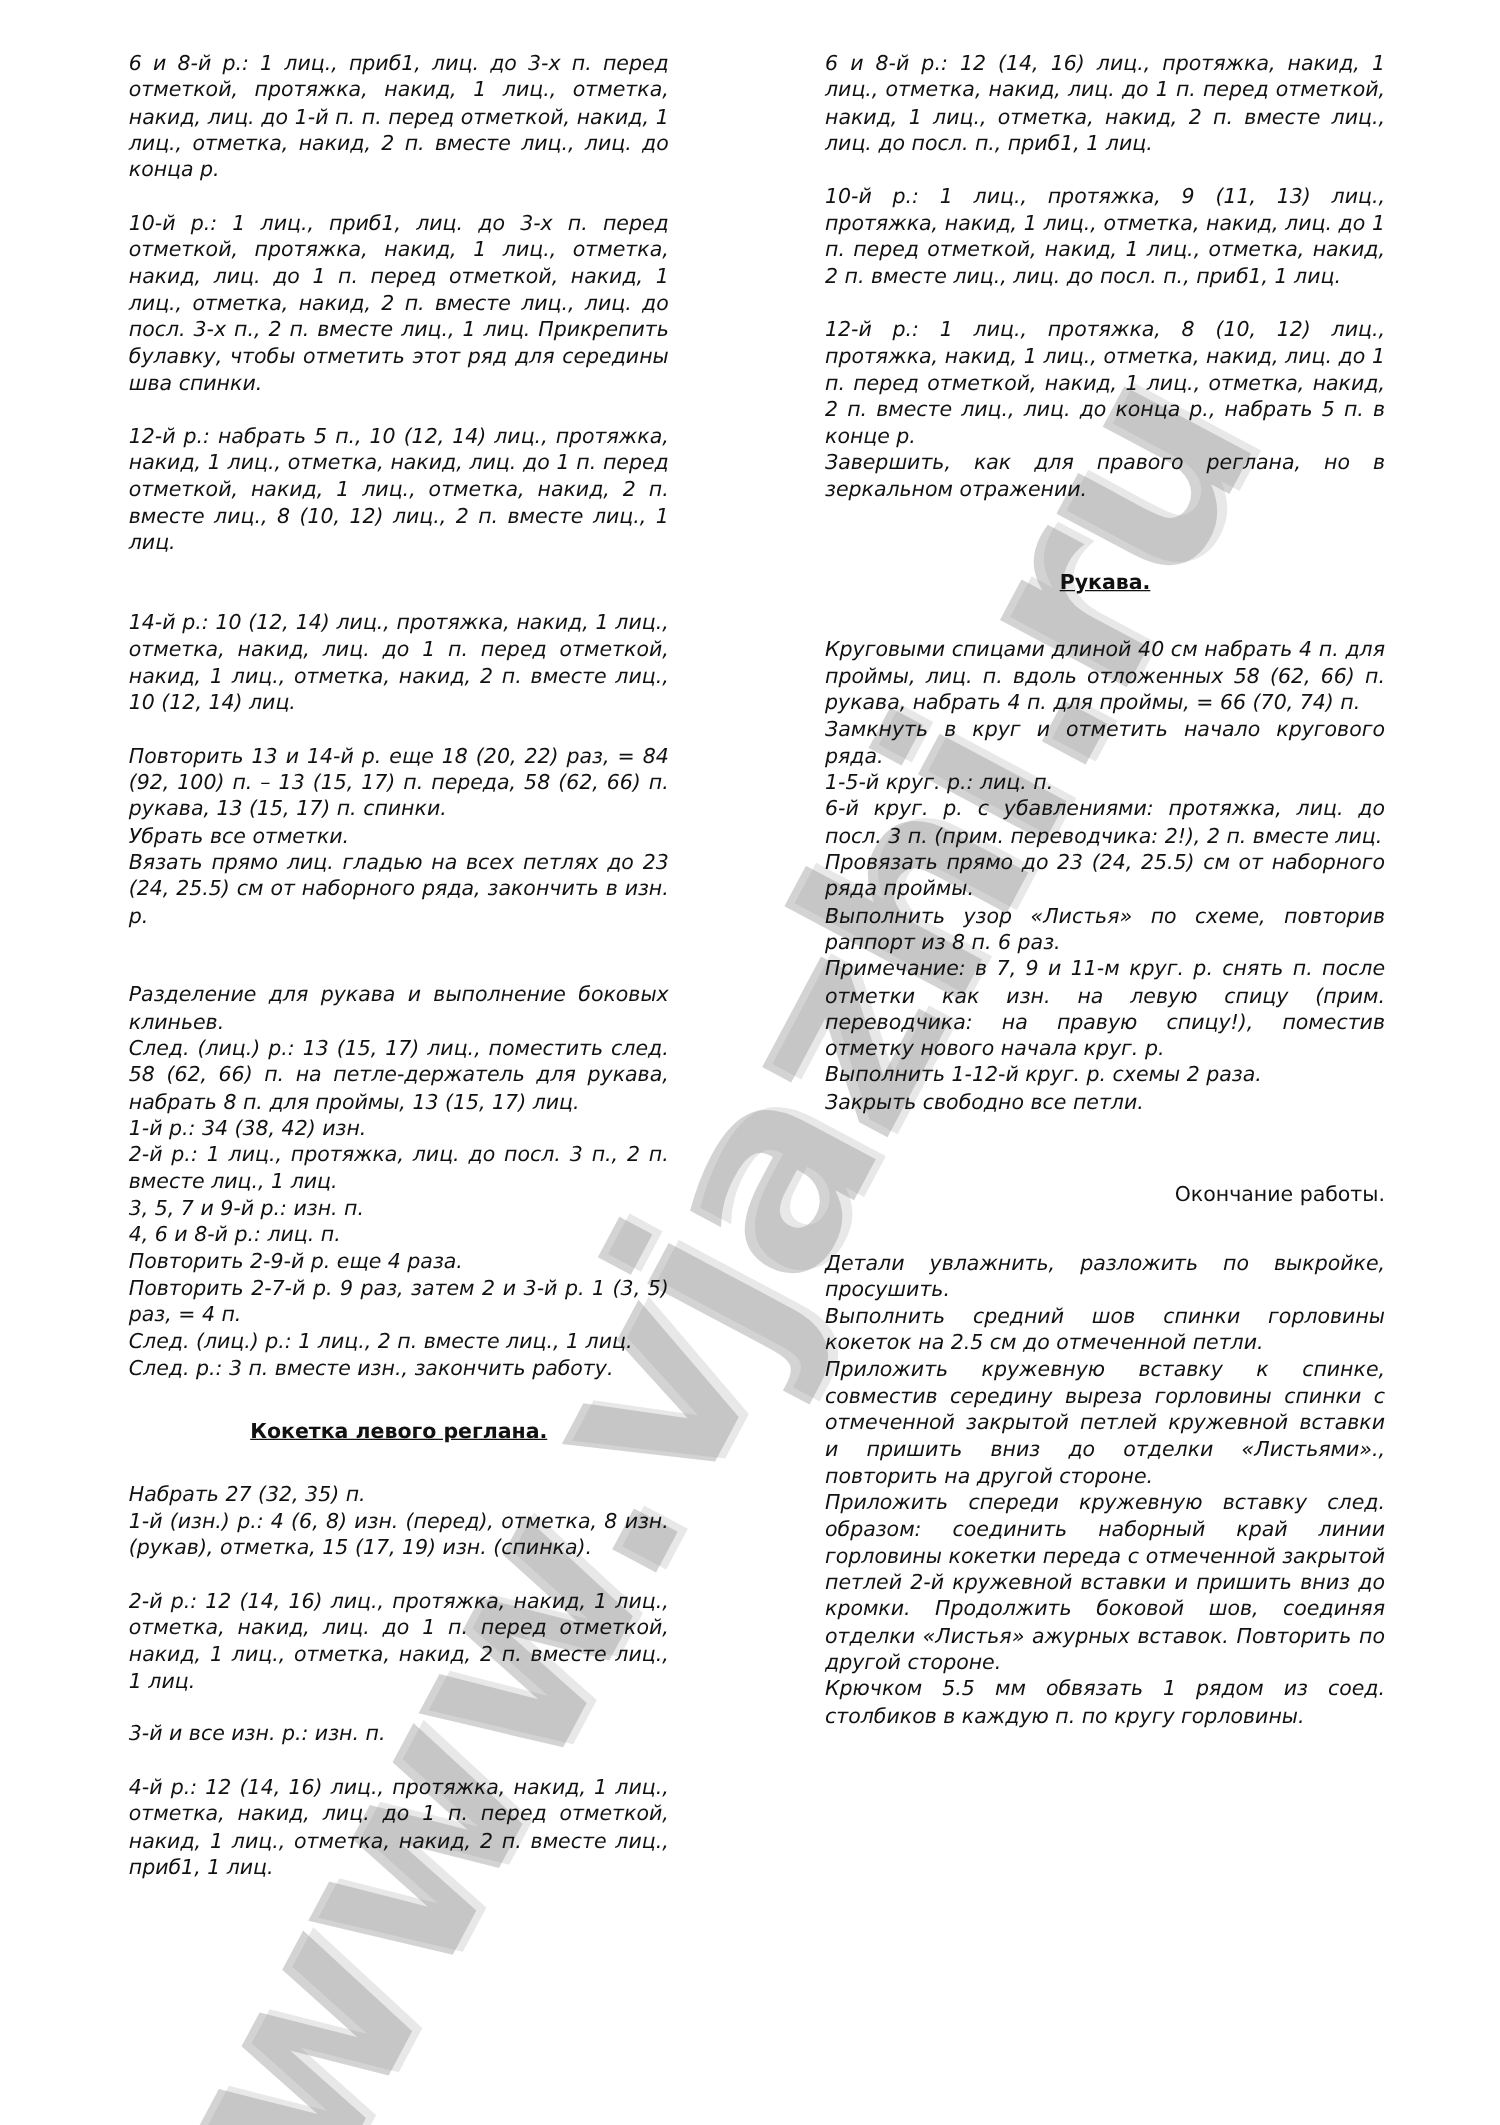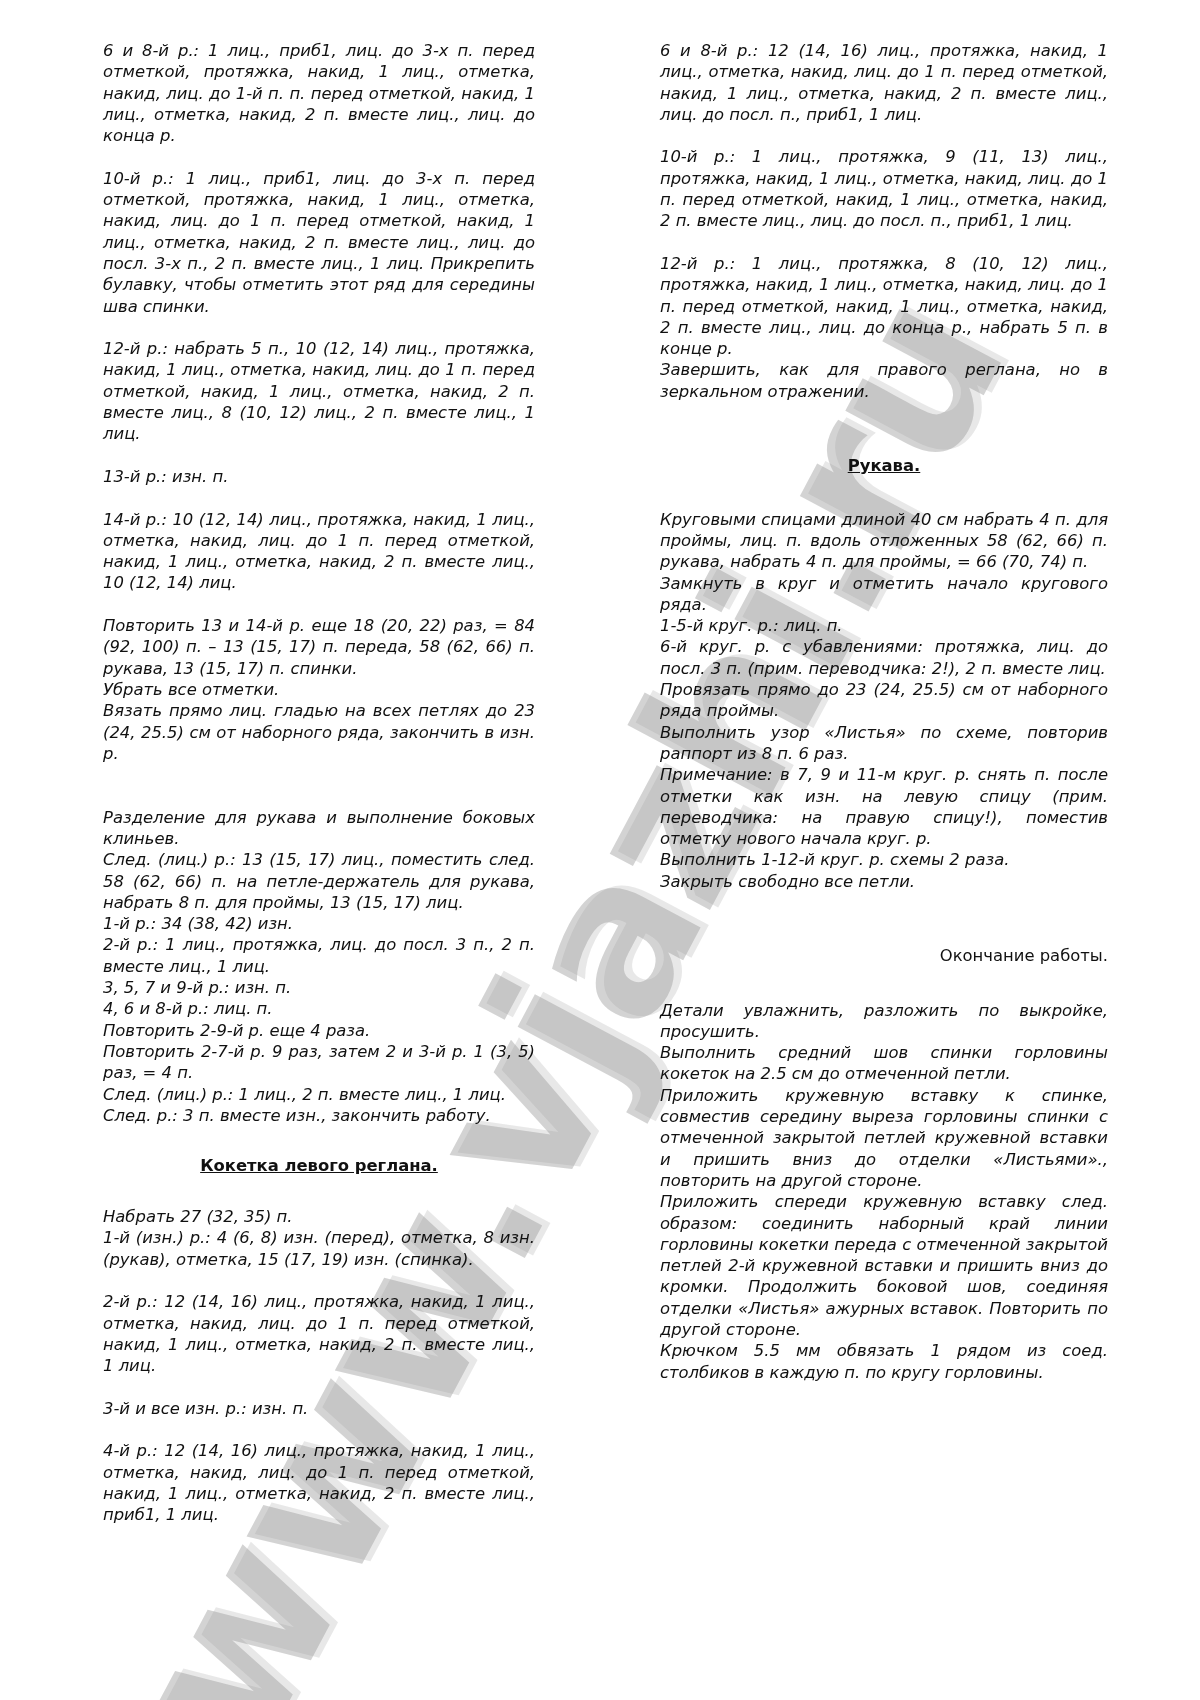--- a/index.html
+++ b/index.html
@@ -69,21 +69,20 @@
 
 <div class="watermark">www.vjazhi.ru</div>
 
 <div class="column col-left">
   <p class="para">6 и 8-й р.: 1 лиц., приб1, лиц. до 3-х п. перед отметкой, протяжка, накид, 1 лиц., отметка, накид, лиц. до 1-й п. п. перед отметкой, накид, 1 лиц., отметка, накид, 2 п. вместе лиц., лиц. до конца р.</p>
   <div class="gap"></div>
   <p class="para">10-й р.: 1 лиц., приб1, лиц. до 3-х п. перед отметкой, протяжка, накид, 1 лиц., отметка, накид, лиц. до 1 п. перед отметкой, накид, 1 лиц., отметка, накид, 2 п. вместе лиц., лиц. до посл. 3-х п., 2 п. вместе лиц., 1 лиц. Прикрепить булавку, чтобы отметить этот ряд для середины шва спинки.</p>
   <div class="gap"></div>
   <p class="para">12-й р.: набрать 5 п., 10 (12, 14) лиц., протяжка, накид, 1 лиц., отметка, накид, лиц. до 1 п. перед отметкой, накид, 1 лиц., отметка, накид, 2 п. вместе лиц., 8 (10, 12) лиц., 2 п. вместе лиц., 1 лиц.</p>
   <div class="gap"></div>
-  <p class="para">13-й р.: изн. п.</p>
   <div class="gap"></div>
   <p class="para">14-й р.: 10 (12, 14) лиц., протяжка, накид, 1 лиц., отметка, накид, лиц. до 1 п. перед отметкой, накид, 1 лиц., отметка, накид, 2 п. вместе лиц., 10 (12, 14) лиц.</p>
   <div class="gap"></div>
   <p class="para">Повторить 13 и 14-й р. еще 18 (20, 22) раз, = 84 (92, 100) п. – 13 (15, 17) п. переда, 58 (62, 66) п. рукава, 13 (15, 17) п. спинки.</p>
   <p class="para">Убрать все отметки.</p>
   <p class="para">Вязать прямо лиц. гладью на всех петлях до 23 (24, 25.5) см от наборного ряда, закончить в изн. р.</p>
   <div class="gap2"></div>
   <p class="para">Разделение для рукава и выполнение боковых клиньев.</p>
   <p class="para">След. (лиц.) р.: 13 (15, 17) лиц., поместить след. 58 (62, 66) п. на петле-держатель для рукава, набрать 8 п. для проймы, 13 (15, 17) лиц.</p>
   <p class="para">1-й р.: 34 (38, 42) изн.</p>

